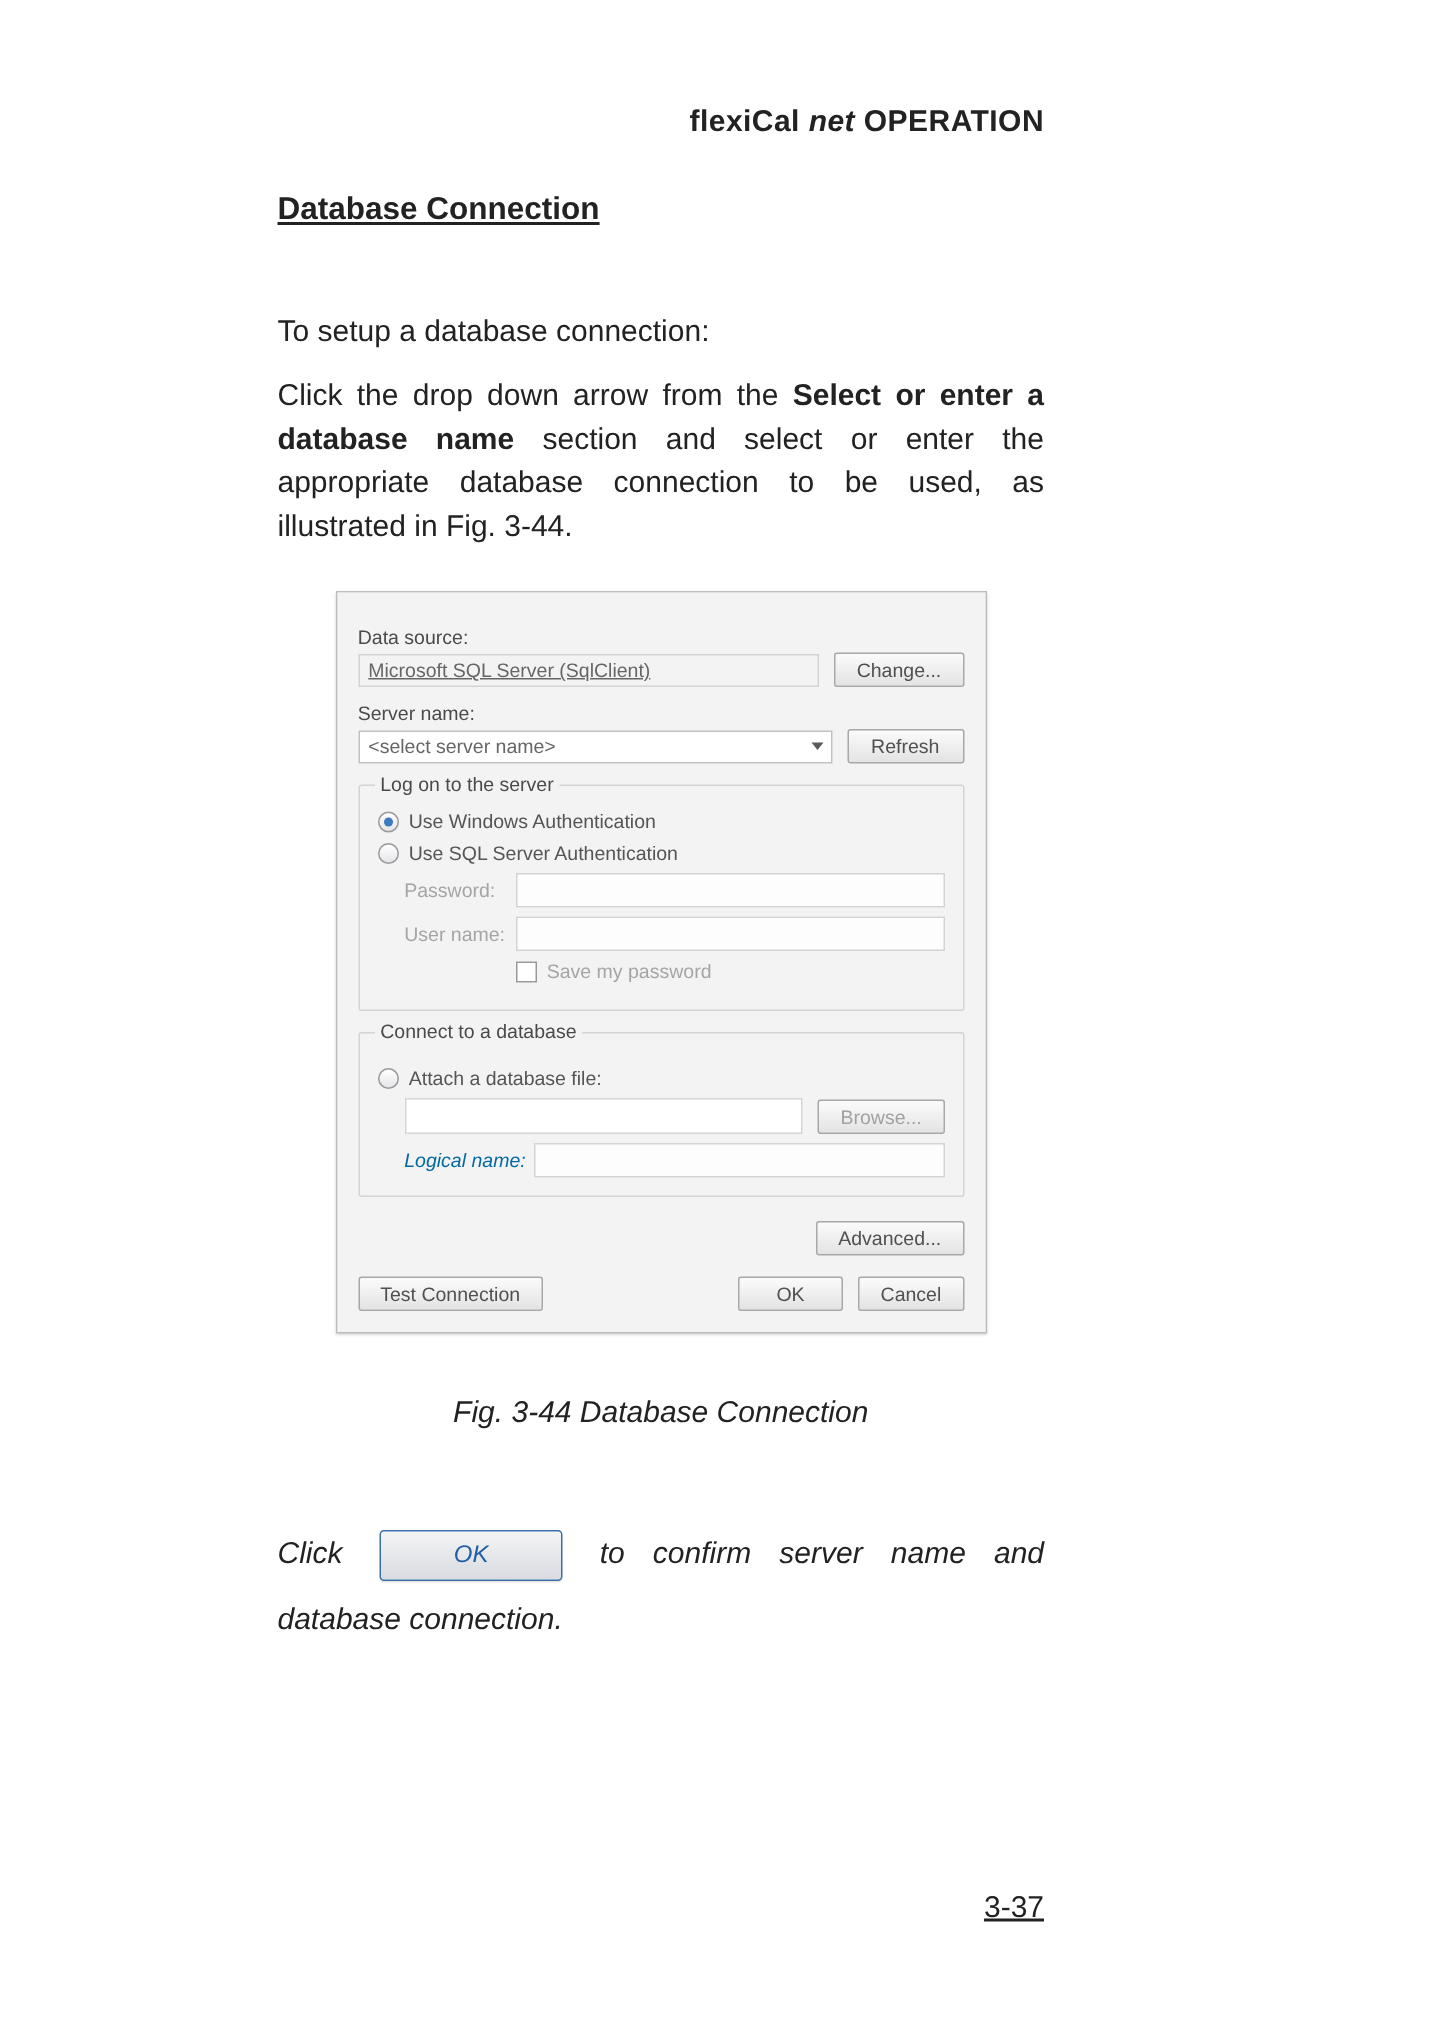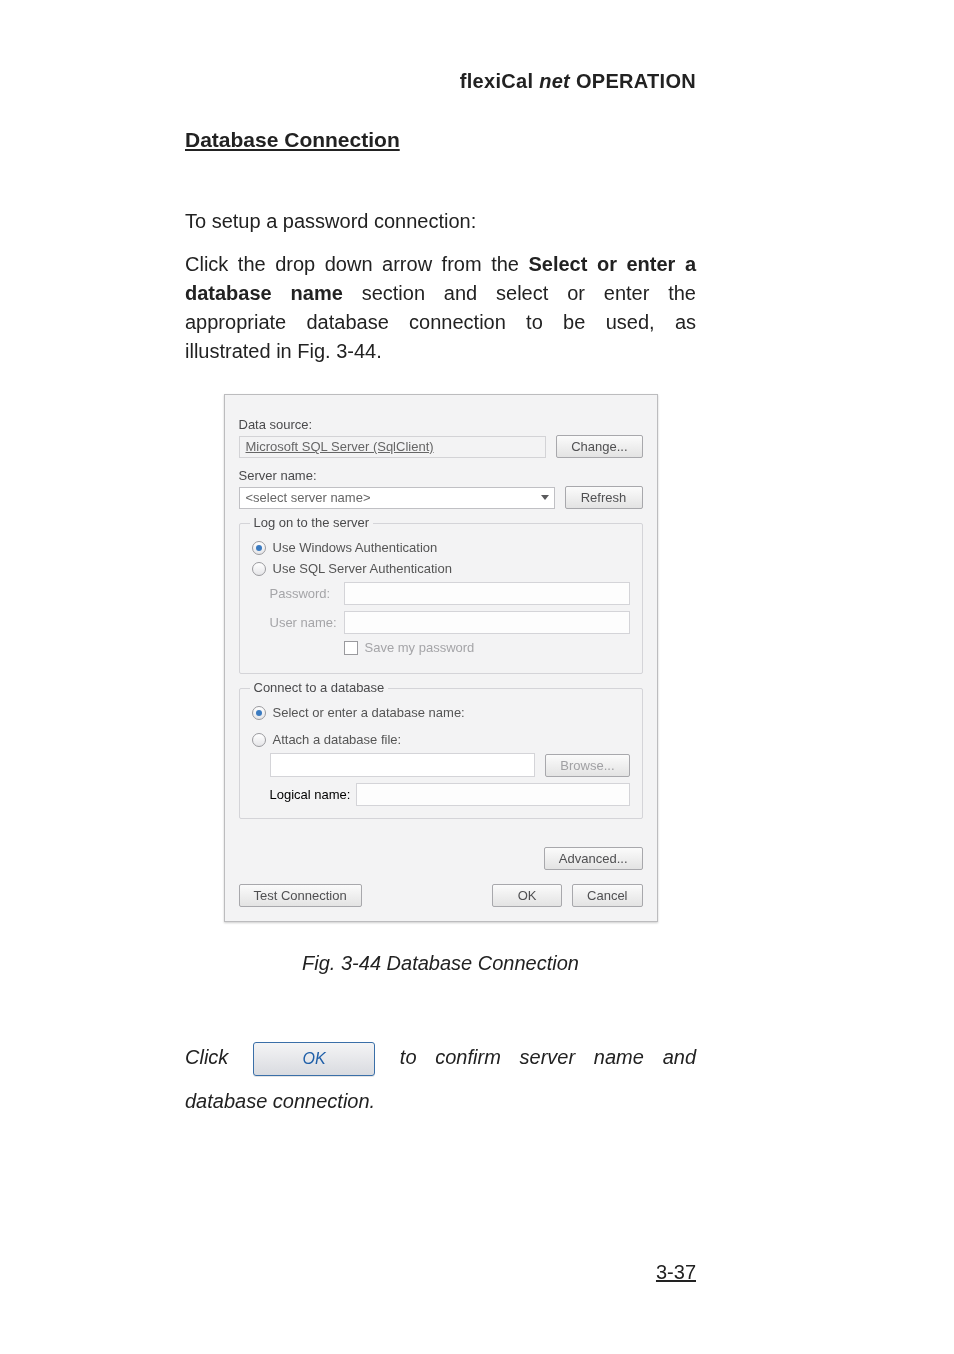--- a/index.html
+++ b/index.html
@@ -34,21 +34,21 @@
     font-size: 20px;
     line-height: 1.45;
     margin-bottom: 14px;
   }
   .body-text.justify { text-align: justify; }
   .body-text .bold { font-weight: 700; }
   .fig-caption {
     text-align: center;
     font-style: italic;
     font-size: 20px;
-    margin-top: 30px;
+    margin-top: 42px;
   }
 
   
   .dialog-wrap {
     margin: 28px auto 0 auto;
     width: 432px;
     background: #e9e9eb;
     border: 1px solid #bcbcbe;
     box-shadow: 0 1px 2px rgba(0,0,0,.2);
     filter: blur(.35px);
@@ -202,29 +202,29 @@
   .attach-input {
     flex: 1;
     height: 22px;
     background: #fff;
     border: 1px solid #d4d4d8;
   }
   .logical-row {
     display: flex; align-items: center;
     margin: 6px 0 0 18px;
   }
-  .logical-label { width: 86px; color: #000000; font-size: 13px; }
+  .logical-label { width: 86px; color: #0369a1; font-size: 13px; font-style: italic; }
   .logical-input {
     flex: 1; height: 21px;
     background: #fdfdfd; border: 1px solid #d4d4d8;
   }
 
   .advanced-row {
     display: flex; justify-content: flex-end;
-    margin-top: 28px;
+    margin-top: 16px;
   }
   .bottom-row {
     display: flex; align-items: center;
     margin-top: 14px;
   }
   .bottom-row .spacer { flex: 1; }
 
   
   .inline-btn {
     display: inline-flex;
@@ -262,21 +262,21 @@
 <body>
 
 <div class="page">
 
   <div class="doc-header">
     <span>flexiCal </span><span class="ital">net</span><span> OPERATION</span>
   </div>
 
   <div class="section-title">Database Connection</div>
 
-  <div class="body-text">To setup a password connection:</div>
+  <div class="body-text">To setup a database connection:</div>
 
   <div class="body-text justify">
     <span>Click the drop down arrow from the </span><span class="bold">Select or enter a database name</span><span> section and select or enter the appropriate database connection to be used, as illustrated in Fig. 3-44.</span>
   </div>
 
   <div class="dialog-wrap">
 
     <div class="dialog-body">
 
       <span class="lbl">
@@ -323,24 +323,20 @@
         </div>
         <div class="check-row" style="margin-left:92px;color:#a5a5a8;">
           <span class="check"></span>
           <span>Save my password</span>
         </div>
       </div>
 
       <div class="group">
         <span class="group-legend">Connect to a database</span>
 
-        <div class="radio-row">
-          <span class="radio checked"></span>
-          <span>Select or enter a database name:</span>
-        </div>
 
         <div class="radio-row" style="margin-top:12px;">
           <span class="radio"></span>
           <span>Attach a database file:</span>
         </div>
         <div class="row" style="margin:4px 0 0 18px;">
           <div class="attach-input"></div>
           <span class="btn disabled">Browse...</span>
         </div>
         <div class="logical-row">

